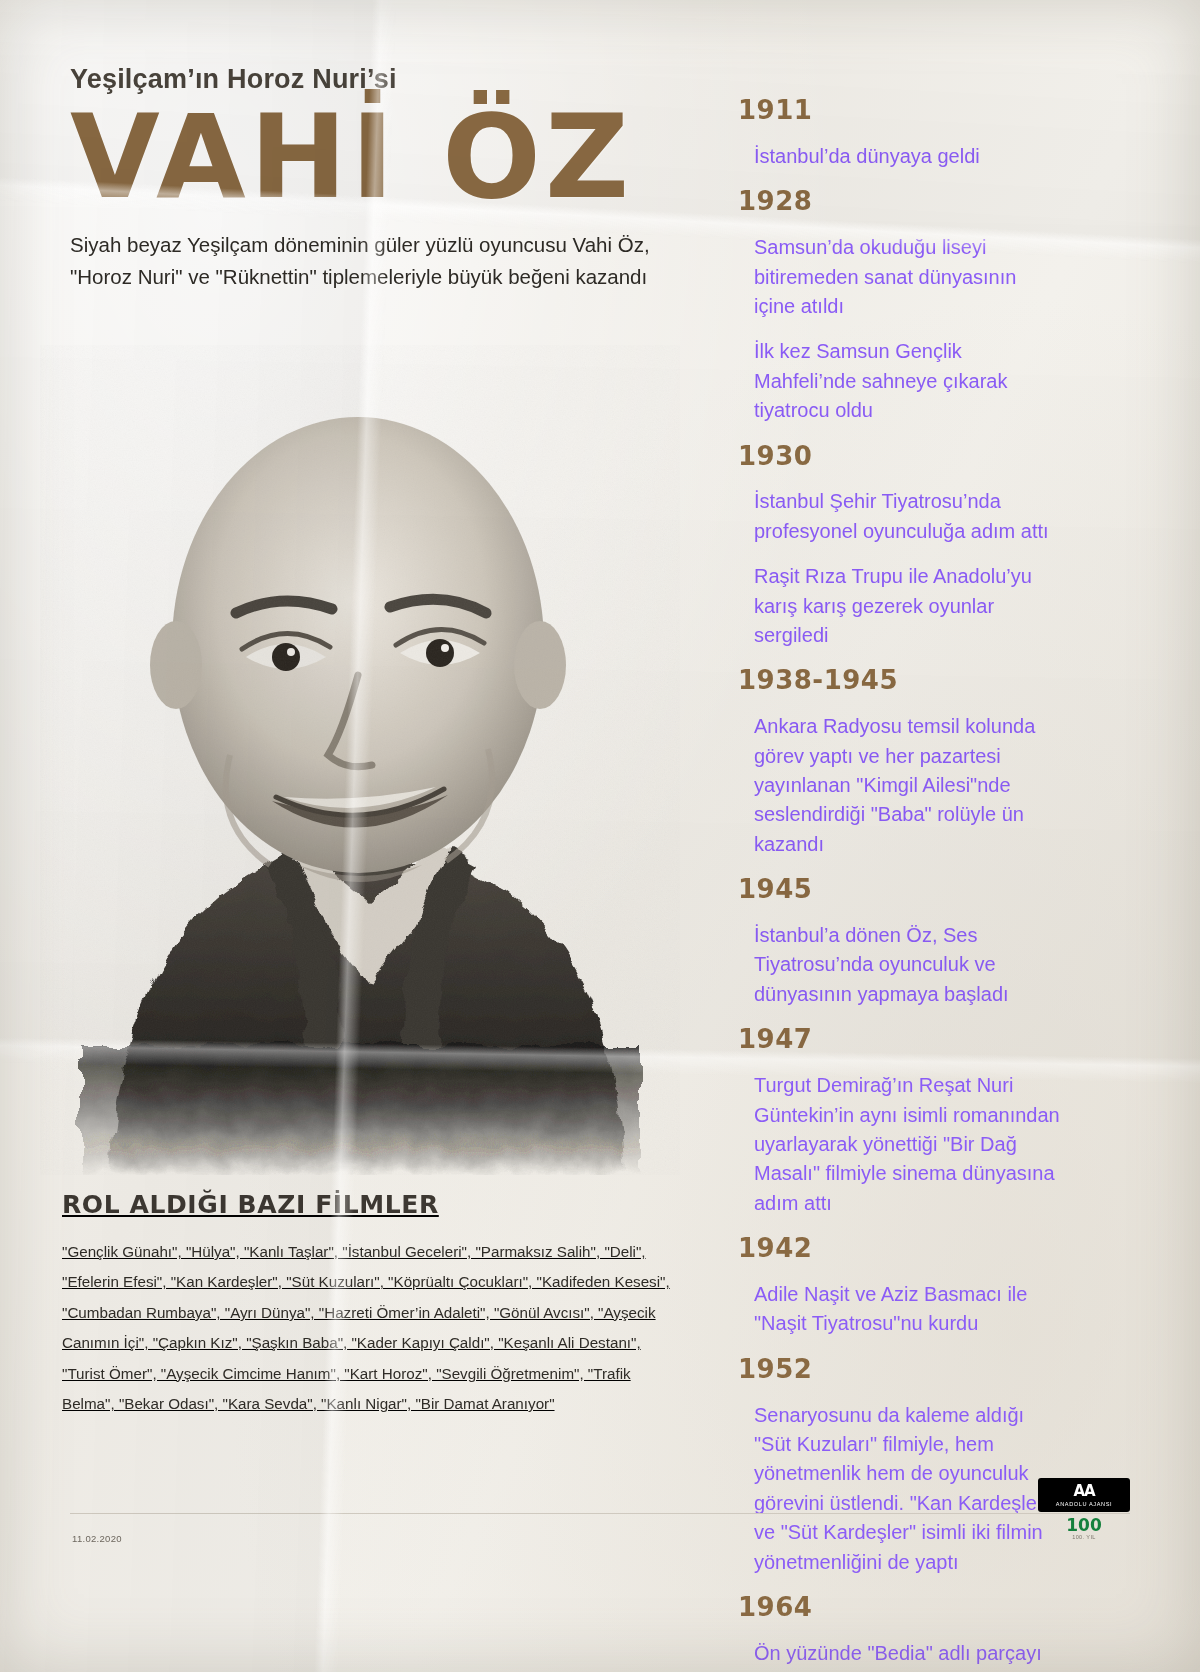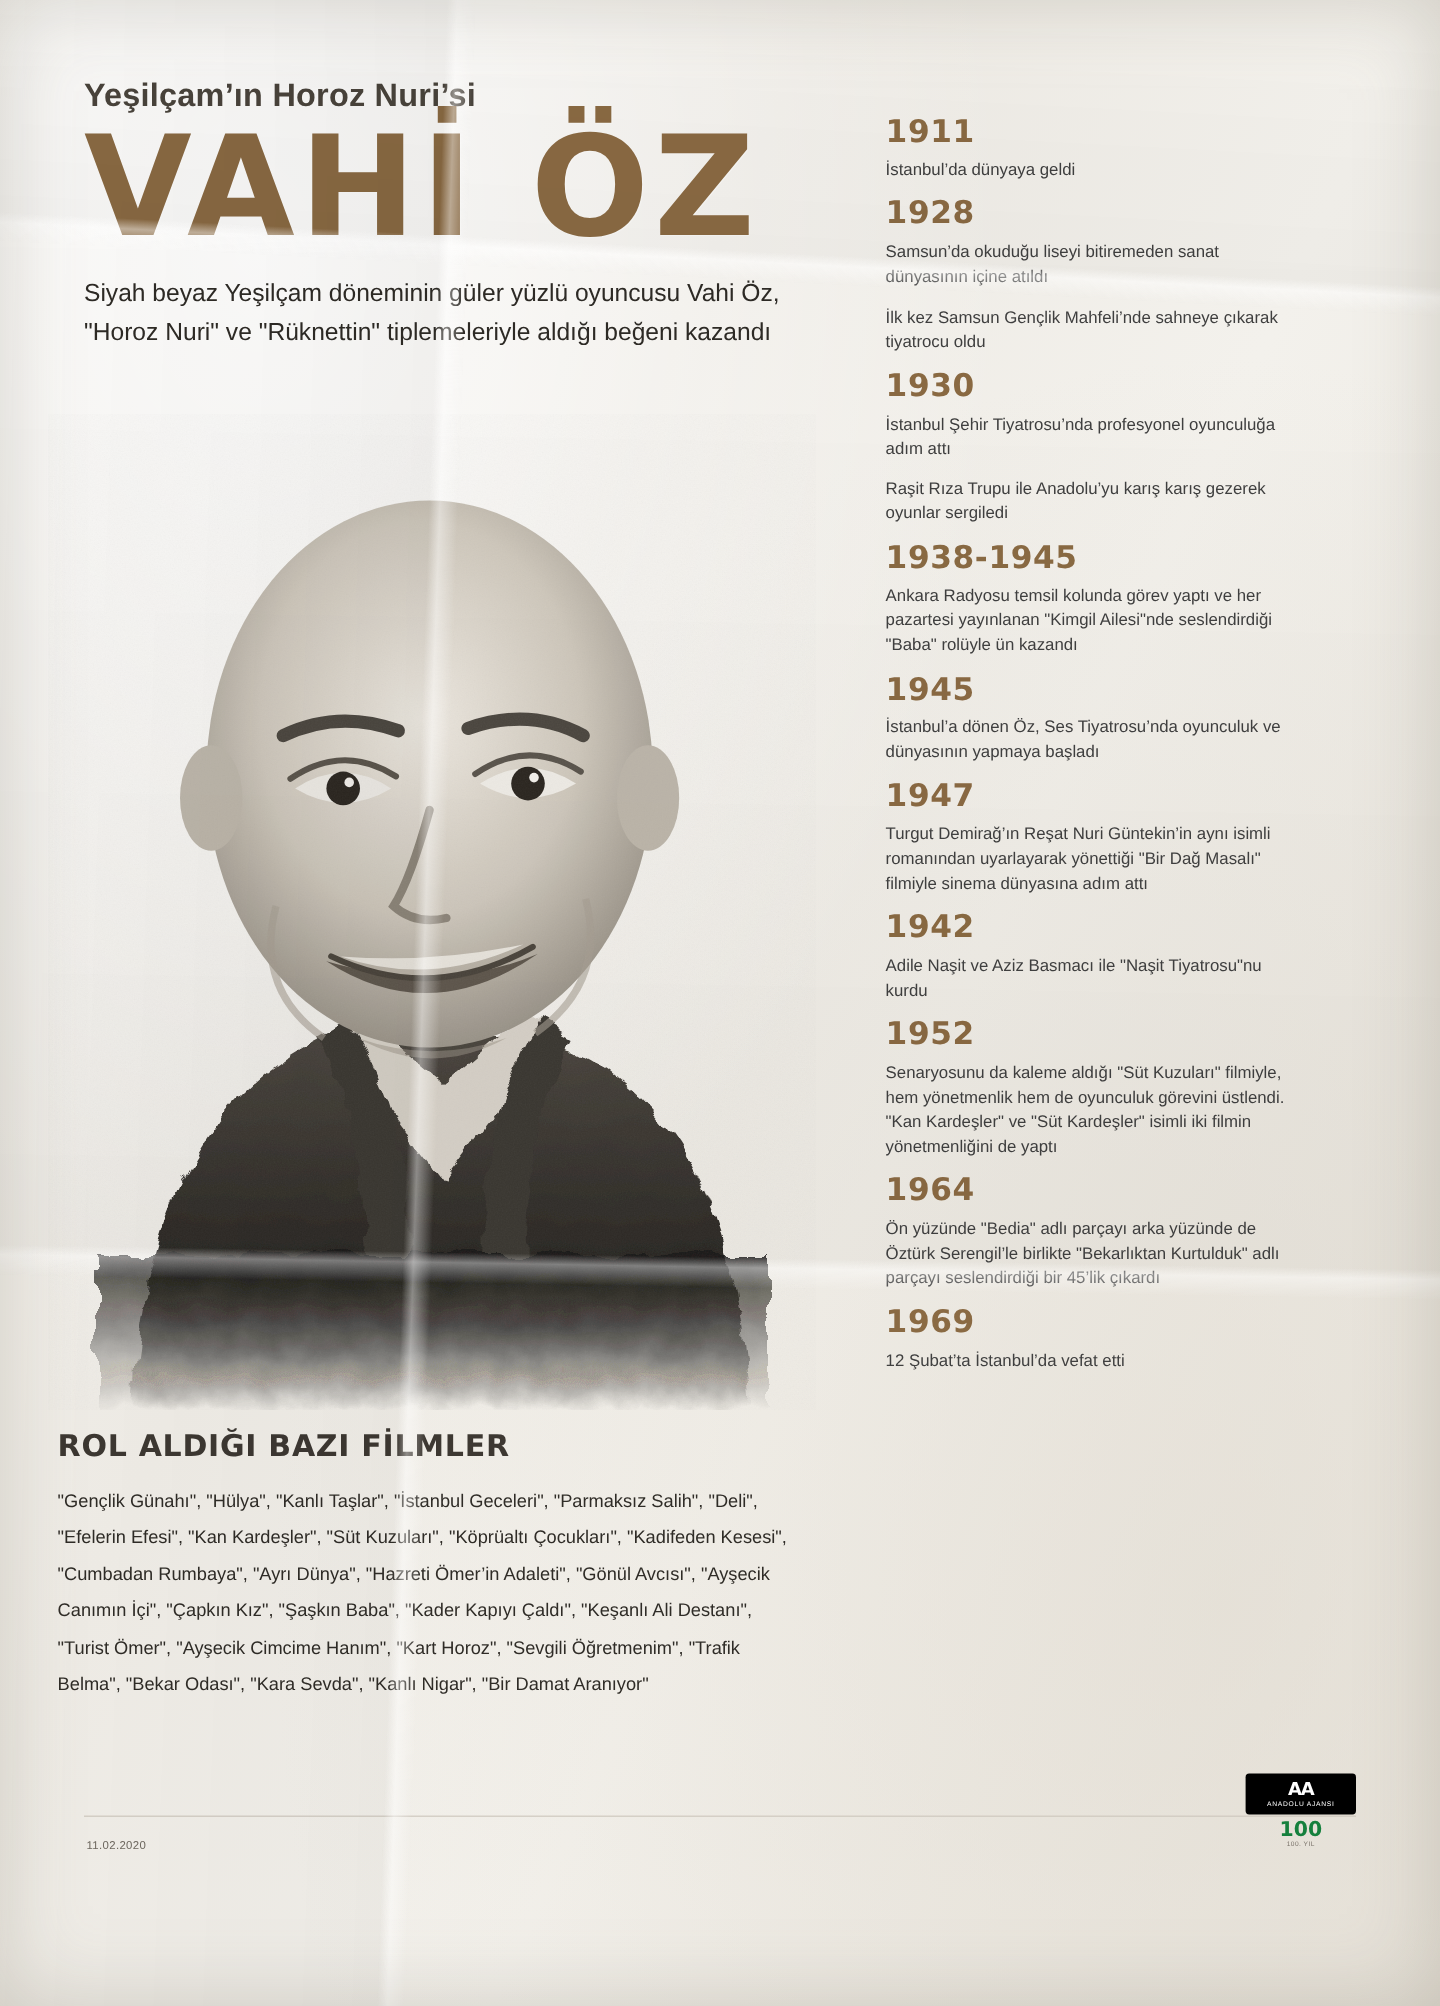--- a/index.html
+++ b/index.html
@@ -80,23 +80,24 @@
     left: 40px;
     top: 345px;
     width: 640px;
     height: 830px;
   }
   .portrait-svg { display: block; width: 100%; height: 100%; }
 
   
   .films {
     position: absolute;
-    left: 48px;
+    left: 62px;
     top: 1190px;
     width: 620px;
+    text-decoration: underline;
   }
   .films-title {
     font-family: "DejaVu Sans", sans-serif;
     font-size: 25px;
     font-weight: 700;
     color: #3d3832;
     letter-spacing: 0.6px;
     margin: 0 0 18px 0;
   }
   .films-body {
@@ -117,24 +118,24 @@
   .tl-year {
     font-family: "DejaVu Sans", sans-serif;
     font-size: 26px;
     font-weight: 700;
     color: #8a6a43;
     letter-spacing: 0.5px;
     line-height: 1.15;
     margin: 0 0 5px 0;
   }
   .tl-text {
-    font-size: 14px;
+    font-size: 20px;
     line-height: 1.47;
-    color: #404040;
-    margin: 0;
+    color: #8b5cf6;
+    margin: 16px;
   }
   .tl-item.no-year .tl-text { margin-top: 2px; }
 
   
   .footer-rule {
     position: absolute;
     left: 70px;
     top: 1513px;
     width: 1060px;
     height: 1px;
@@ -194,21 +195,21 @@
 </style>
 </head>
 <body>
 
 <div class="poster">
   <div class="paper-texture"></div>
 
   <div class="left-col">
     <p class="kicker">Yeşilçam’ın Horoz Nuri’si</p>
     <h1 class="title">VAHİ ÖZ</h1>
-    <p class="lede">Siyah beyaz Yeşilçam döneminin güler yüzlü oyuncusu Vahi Öz, "Horoz Nuri" ve "Rüknettin" tiplemeleriyle aldığı beğeni kazandı</p>
+    <p class="lede">Siyah beyaz Yeşilçam döneminin güler yüzlü oyuncusu Vahi Öz, "Horoz Nuri" ve "Rüknettin" tiplemeleriyle büyük beğeni kazandı</p>
   </div>
 
   <div class="portrait-wrap">
     <svg class="portrait-svg" viewBox="0 0 640 830" preserveAspectRatio="xMidYMid meet">
       <defs>
         <radialGradient id="headGrad" cx="45%" cy="38%" r="62%">
           <stop offset="0%" stop-color="#e9e4dc"></stop>
           <stop offset="55%" stop-color="#c9c2b7"></stop>
           <stop offset="100%" stop-color="#8d8madd" stop-opacity="0.0"></stop>
         </radialGradient>

